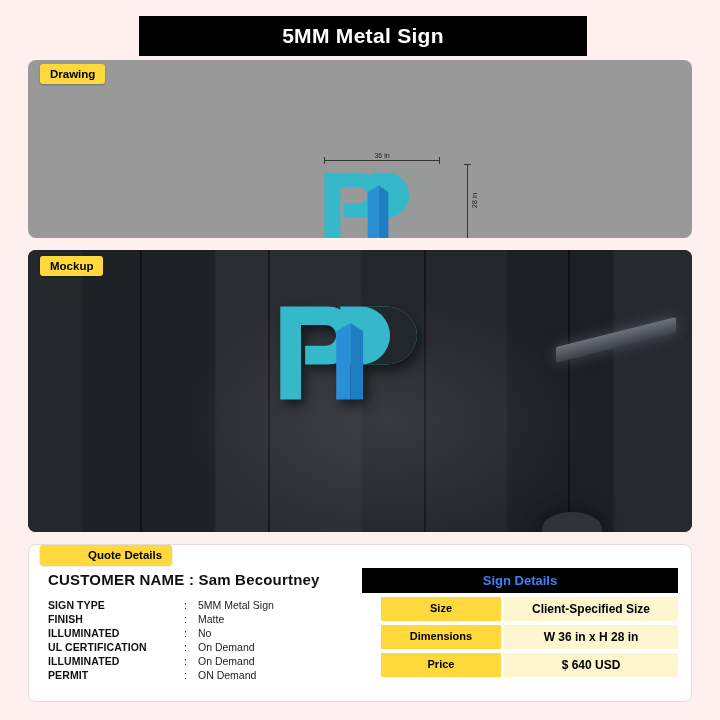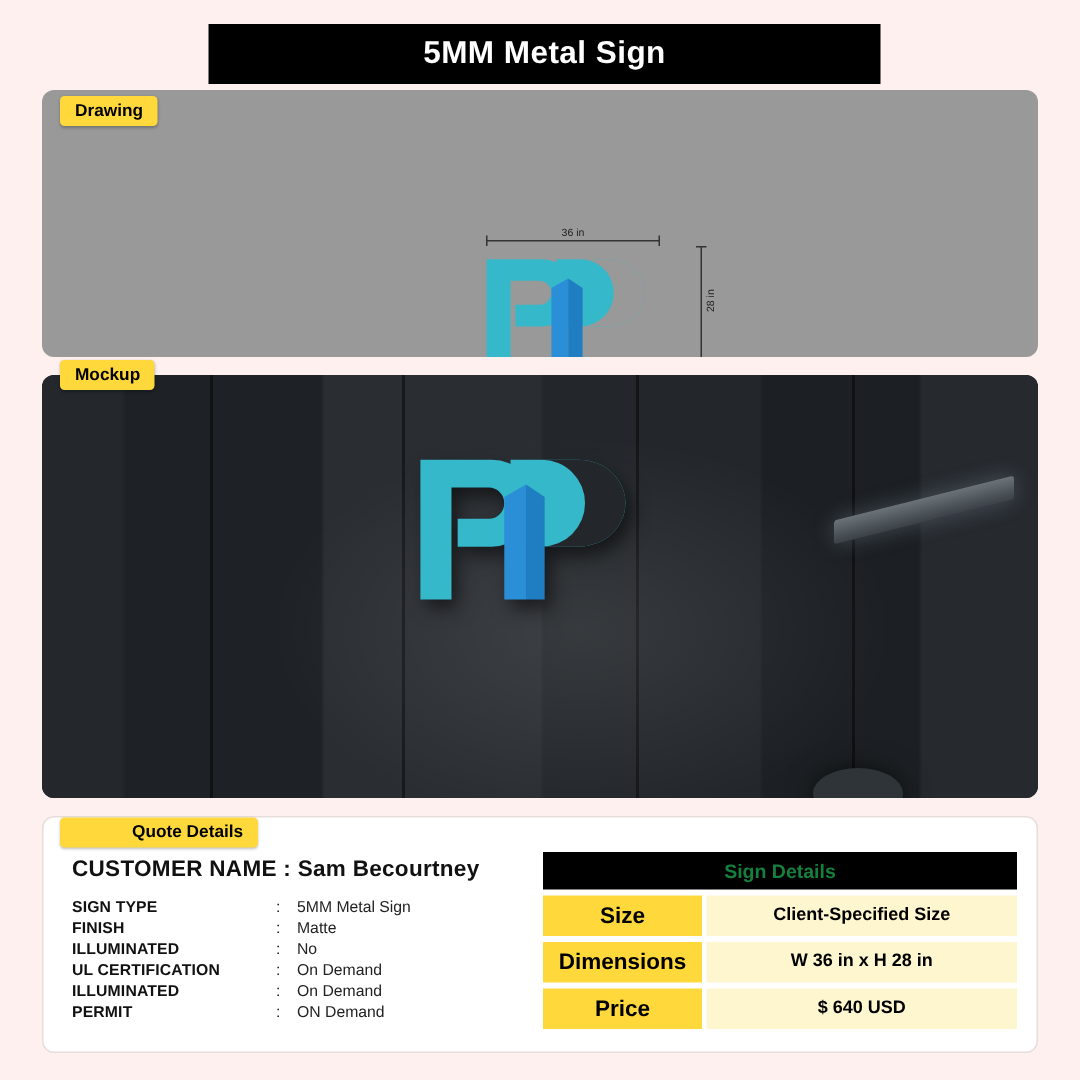--- a/index.html
+++ b/index.html
@@ -100,21 +100,21 @@
   }
 
   
   #mockup-panel {
     left: 28px; top: 250px;
     width: 664px; height: 282px;
     background: #1b1e22;
     border-radius: 8px;
     overflow: hidden;
   }
-  #mockup-label { left: 40px; top: 240px; }
+  #mockup-label { left: 40px; top: 256px; }
   .wall {
     position: absolute; inset: 0;
     background:
       linear-gradient(90deg,
         #24282c 0%, #24282c 8%,
         #1e2226 8.4%, #1e2226 28%,
         #2a2e33 28.4%, #2a2e33 50%,
         #23272b 50.4%, #23272b 72%,
         #1c2024 72.4%, #1c2024 88%,
         #262a2f 88.4%, #262a2f 100%);
@@ -182,29 +182,29 @@
   .spec-table .k { font-weight: bold; color: #111; width: 136px; letter-spacing: 0.1px;}
   .spec-table .c { width: 14px; color: #111; }
   .spec-table .v { color: #222; }
 
   
   .sd {
     position: absolute; left: 362px; top: 568px;
     width: 316px;
   }
   .sd-head {
-    background: #000; color: #15803d;
+    background: #000; color: #3b82f6;
     text-align: center; font-size: 13px; font-weight: bold;
     padding: 5px 0;
   }
   .sd-row { display: flex; margin-top: 4px; }
   .sd-key {
-    width: 106px; background: #ffd83b; color: #000;
-    font-size: 15px; font-weight: bold;
-    text-align: center; padding: 5px 0;
+    width: 120px; background: #ffd83b; color: #000;
+    font-size: 11px; font-weight: bold;
+    text-align: center; padding: 5px 0; margin-left: 19px;
   }
   .sd-val {
     flex: 1; background: #fdf6cf; color: #000;
     font-size: 12px; font-weight: bold;
     text-align: center; padding: 5px 0;
     margin-left: 3px;
   }
 </style>
 </head>
 <body>

